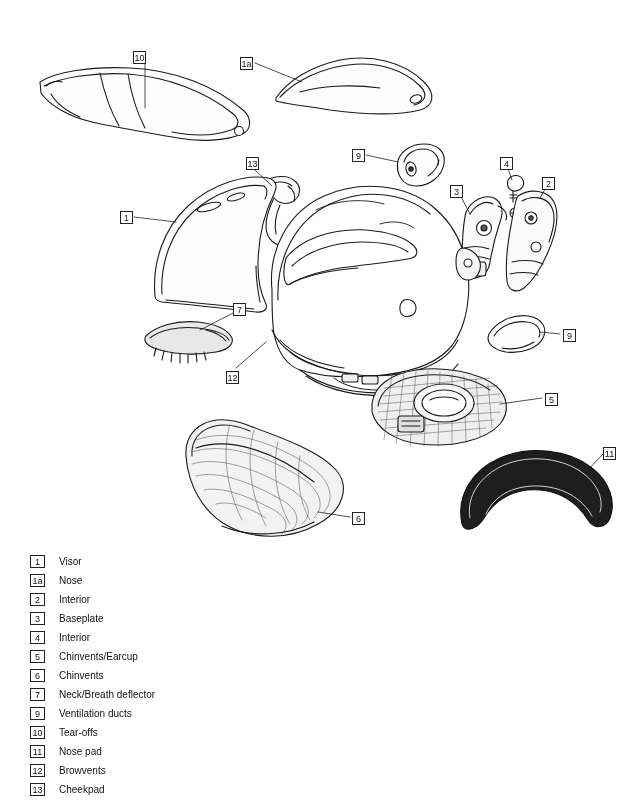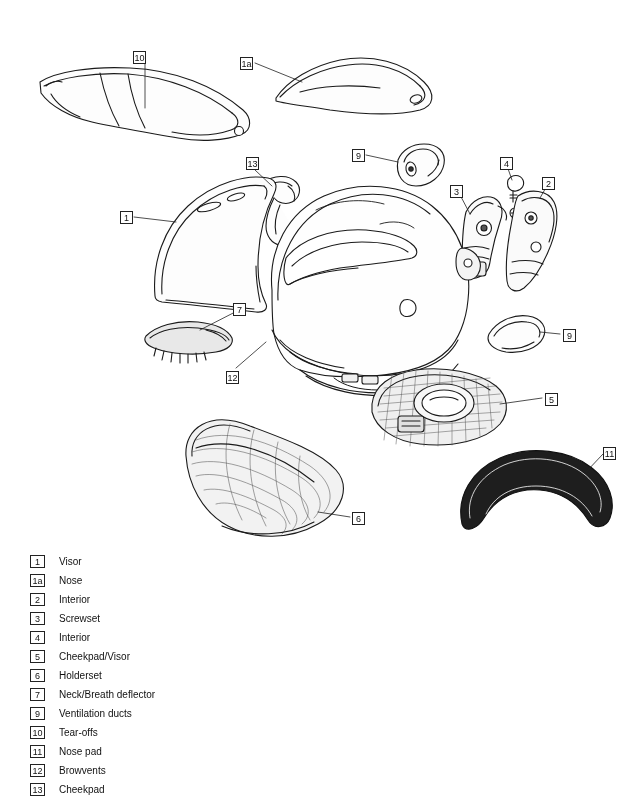--- a/index.html
+++ b/index.html
@@ -317,33 +317,33 @@
   <div class="legend-row">
     <span class="legend-num">1a</span>
     <span class="legend-label">Nose</span>
   </div>
   <div class="legend-row">
     <span class="legend-num">2</span>
     <span class="legend-label">Interior</span>
   </div>
   <div class="legend-row">
     <span class="legend-num">3</span>
-    <span class="legend-label">Screwset</span>
+    <span class="legend-label">Baseplate</span>
   </div>
   <div class="legend-row">
     <span class="legend-num">4</span>
     <span class="legend-label">Interior</span>
   </div>
   <div class="legend-row">
     <span class="legend-num">5</span>
-    <span class="legend-label">Cheekpad/Visor</span>
+    <span class="legend-label">Chinvents/Earcup</span>
   </div>
   <div class="legend-row">
     <span class="legend-num">6</span>
-    <span class="legend-label">Holderset</span>
+    <span class="legend-label">Chinvents</span>
   </div>
   <div class="legend-row">
     <span class="legend-num">7</span>
     <span class="legend-label">Neck/Breath deflector</span>
   </div>
   <div class="legend-row">
     <span class="legend-num">9</span>
     <span class="legend-label">Ventilation ducts</span>
   </div>
   <div class="legend-row">

